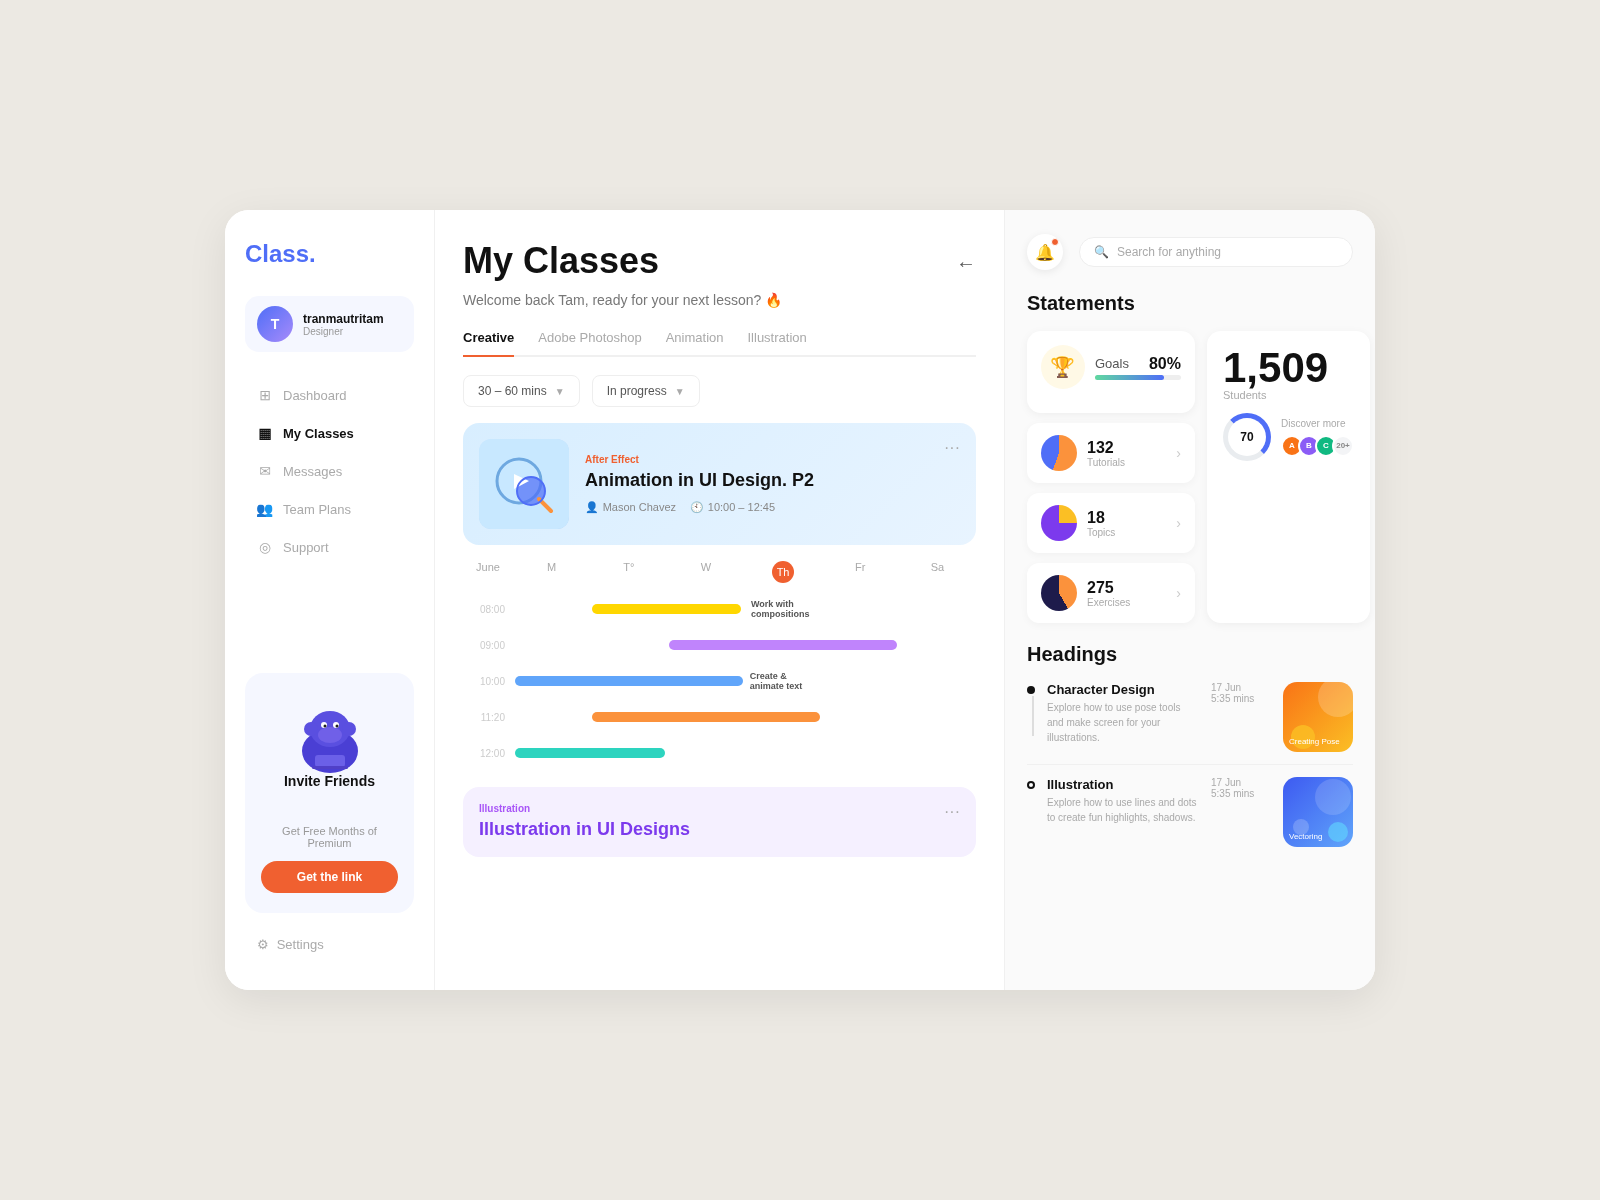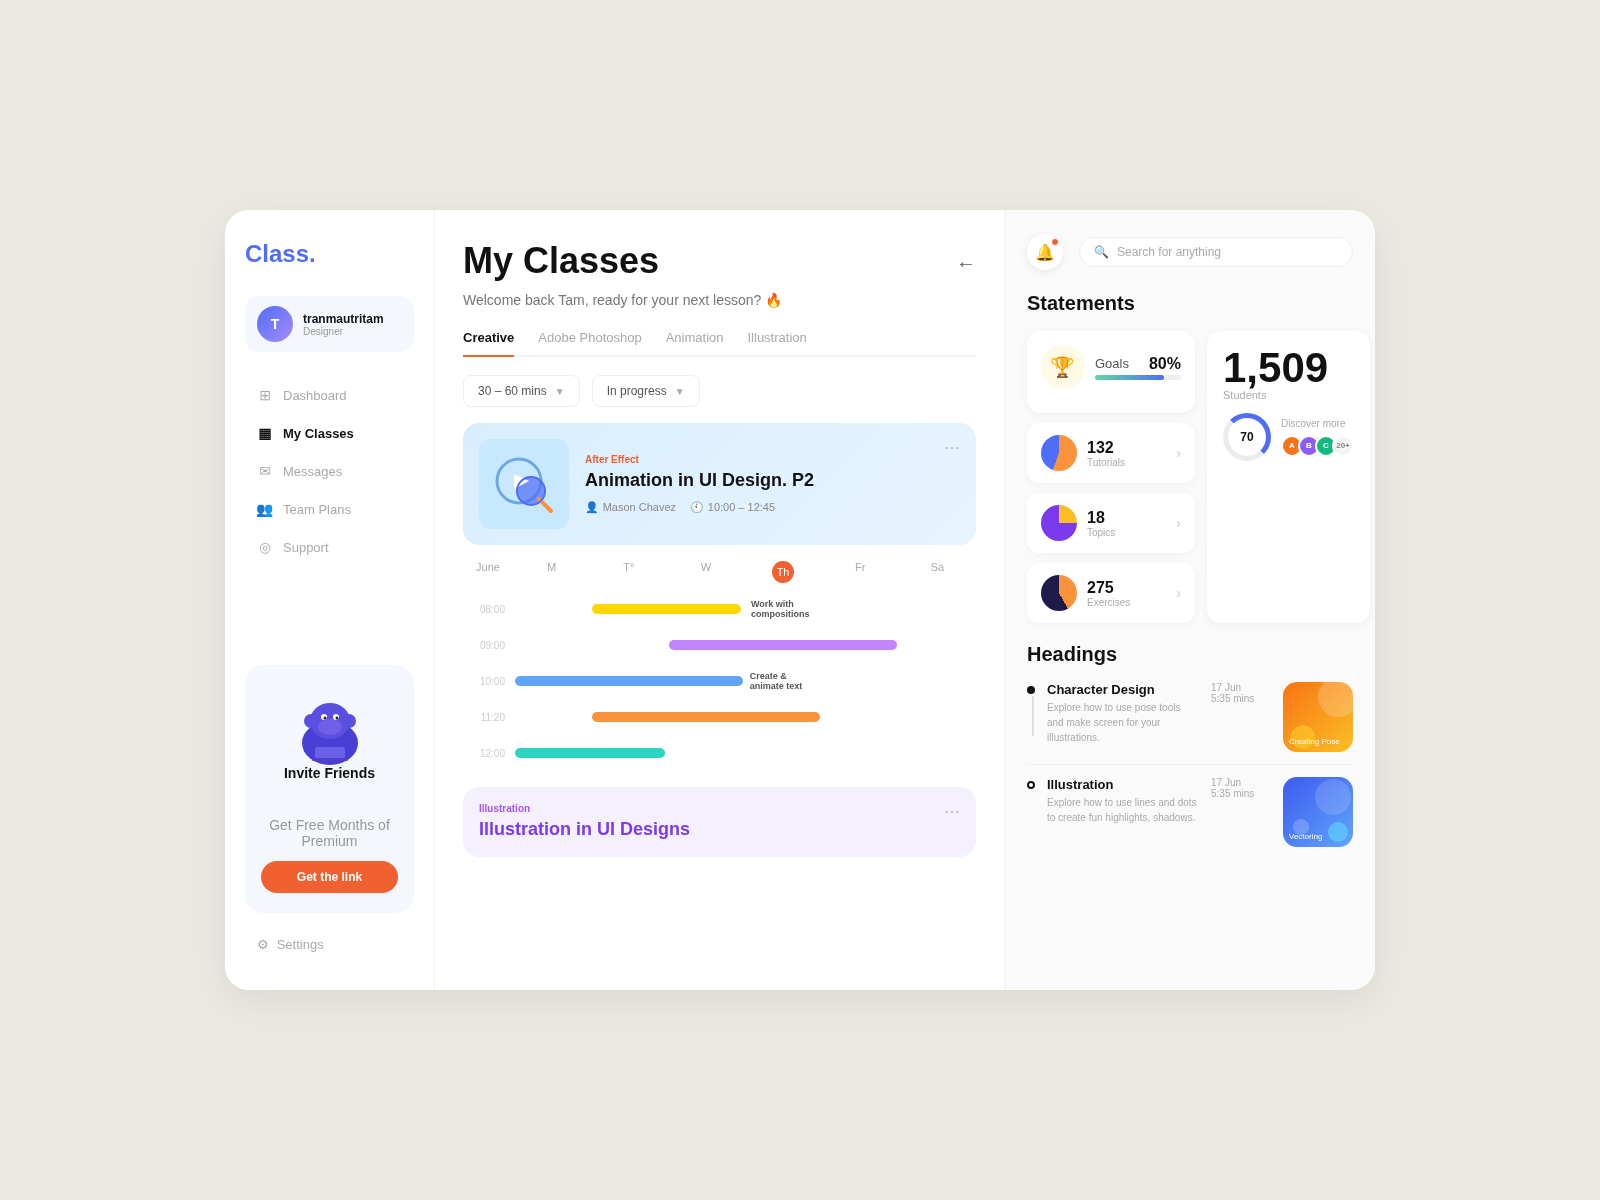--- a/index.html
+++ b/index.html
@@ -112,21 +112,21 @@
       margin: 0 auto 10px;
       position: relative;
     }
     .invite-title {
       font-size: 14px;
       font-weight: 700;
       color: #111;
       margin-bottom: 4px;
     }
     .invite-subtitle {
-      font-size: 14px;
+      font-size: 11px;
       color: #999;
       margin-bottom: 12px;
       margin-top: 36px;
     }
     .get-link-btn {
       background: #f06030;
       color: white;
       border: none;
       border-radius: 20px;
       padding: 9px 22px;

